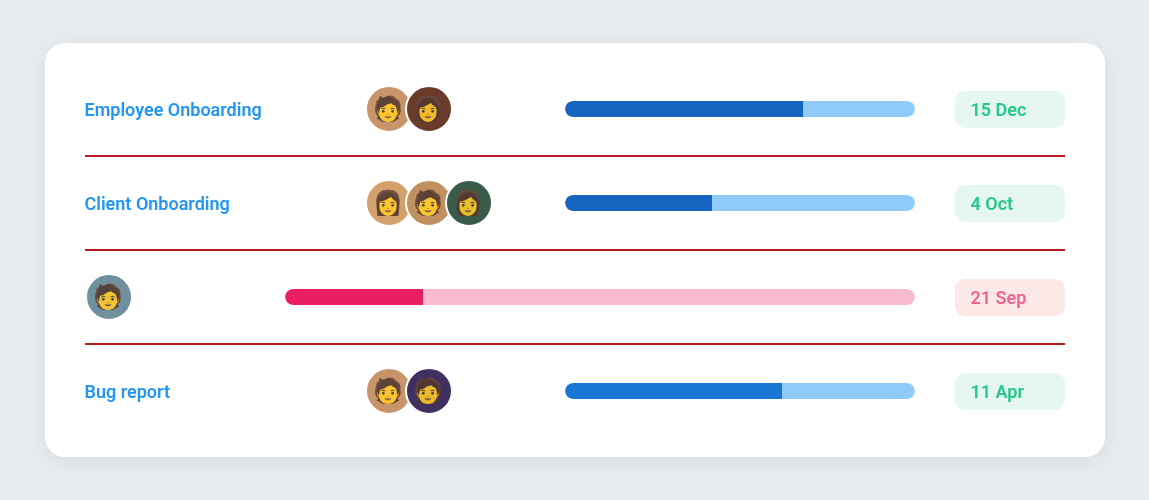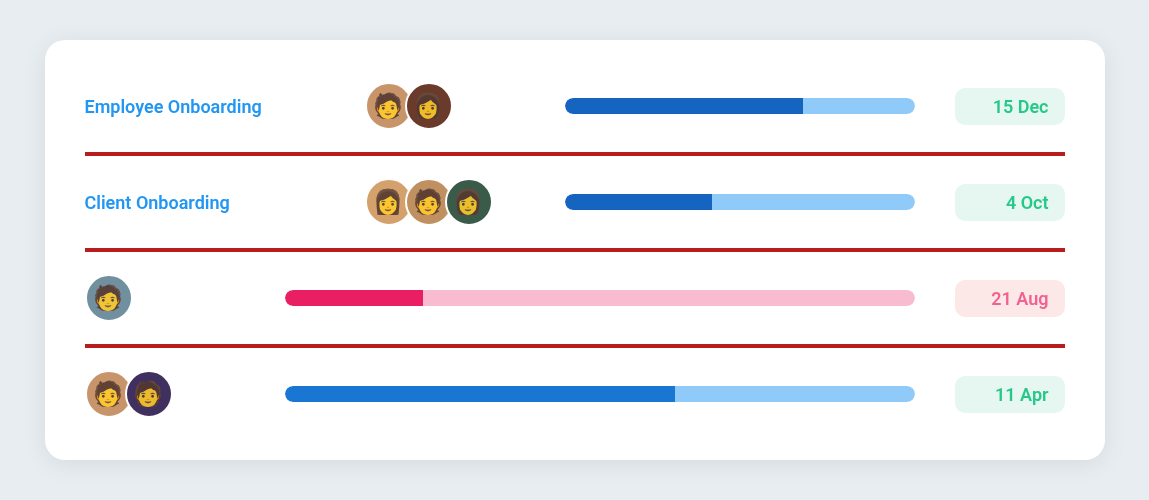--- a/index.html
+++ b/index.html
@@ -15,21 +15,21 @@
       background: #ffffff;
       border-radius: 20px;
       width: 1060px;
       padding: 20px 40px;
       box-shadow: 0 4px 24px rgba(0,0,0,0.08);
     }
     .row {
       display: flex;
       align-items: center;
       padding: 22px 0;
-      border-bottom: 4px solid #b91c1c;
+      border-bottom: 2px solid #b91c1c;
     }
     .row:last-child {
       border-bottom: none;
     }
     .task-name {
       width: 280px;
       font-size: 18px;
       font-weight: 600;
       color: #2196f3;
       flex-shrink: 0;
@@ -72,21 +72,21 @@
       border-radius: 8px 0 0 8px;
       flex-shrink: 0;
     }
     .progress-bg {
       height: 100%;
       flex: 1;
       border-radius: 0 8px 8px 0;
     }
     .date-badge {
       width: 110px;
-      text-align: right;
+      text-align: left;
       padding: 8px 16px;
       border-radius: 10px;
       font-size: 18px;
       font-weight: 600;
       flex-shrink: 0;
     }
     .date-badge.green {
       background: #e6f7f2;
       color: #26c88a;
     }
@@ -153,23 +153,24 @@
         <div class="avatar" style="background: rgb(112, 144, 160);">
           <span class="person-icon" style="font-size:24px;">🧑</span>
         </div>
       </div>
       <div class="progress-container">
         <div class="progress-bar">
           <div class="progress-fill" style="width: 22%; background: rgb(233, 30, 99);"></div>
           <div class="progress-bg" style="background: rgb(248, 187, 208);"></div>
         </div>
       </div>
-      <div class="date-badge red">21 Aug</div>
+      <div class="date-badge red">21 Sep</div>
     </div>
     <div class="row">
+      <div class="task-name">Bug report</div>
       <div class="avatars">
         <div class="avatar" style="background: rgb(200, 149, 107);">
           <span class="person-icon" style="font-size:24px;">🧑</span>
         </div>
         <div class="avatar" style="background: rgb(64, 48, 96);">
           <span class="person-icon" style="font-size:24px;">🧑</span>
         </div>
       </div>
       <div class="progress-container">
         <div class="progress-bar">

